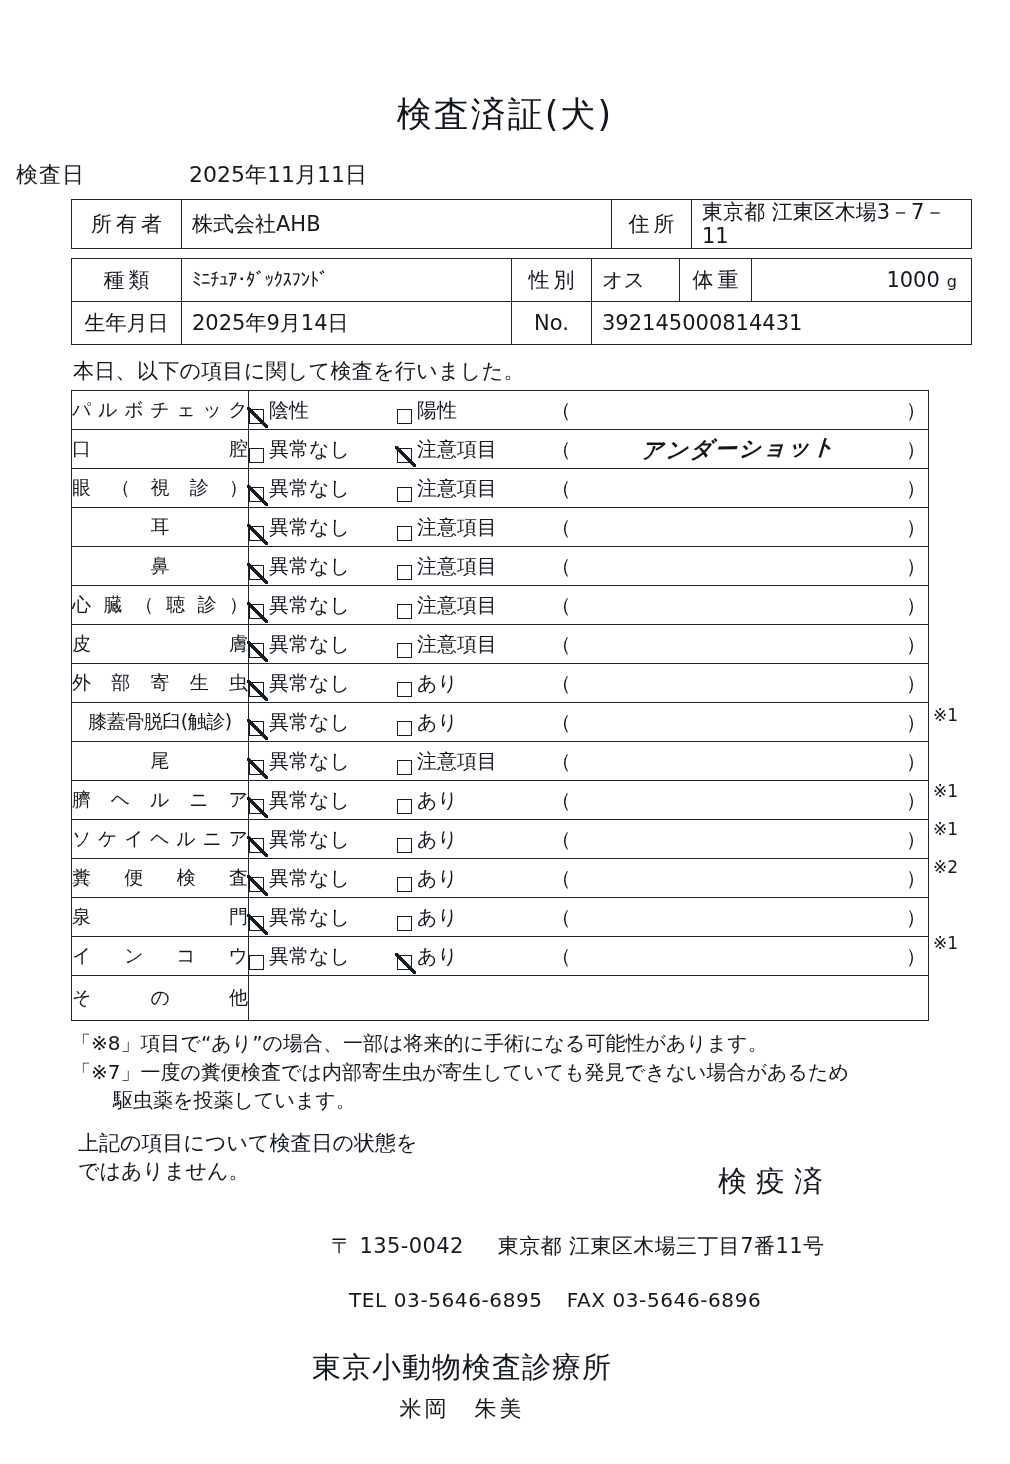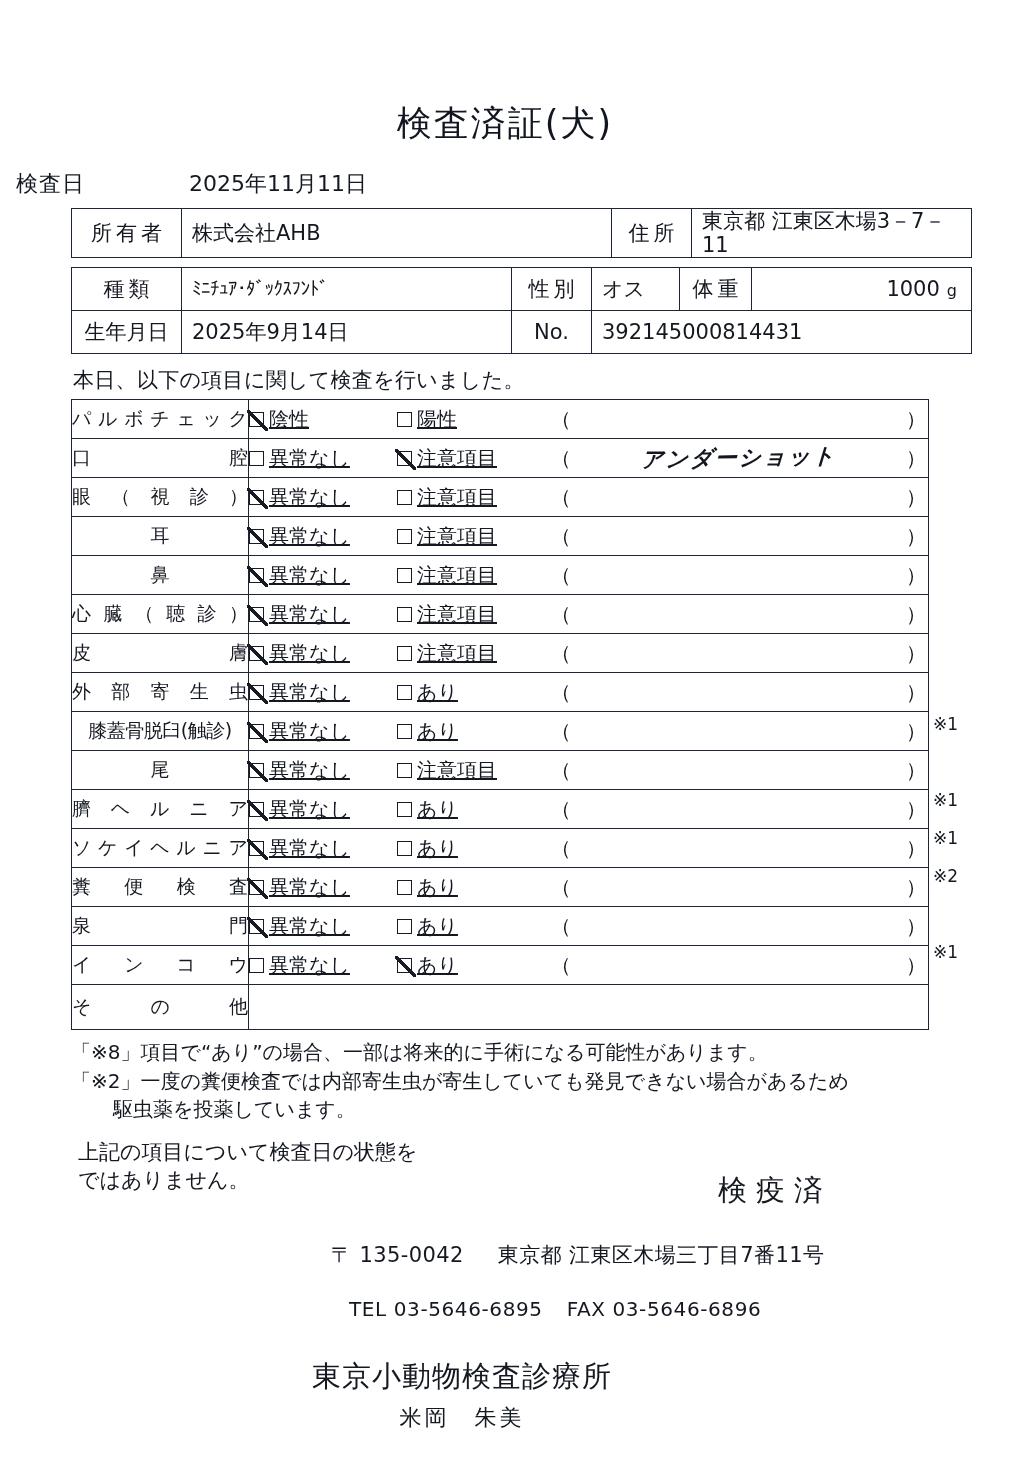--- a/index.html
+++ b/index.html
@@ -11,21 +11,21 @@
   body {
     width: 1010px;
     height: 1464px;
     position: relative;
     font-family: "DejaVu Sans", "Liberation Sans", sans-serif;
     color: #141820;
     -webkit-font-smoothing: antialiased;
   }
   .page {
     position: absolute;
-    left: 0; top: 12px;
+    left: 0; top: 3px;
     width: 1010px;
     height: 1132px;
     box-sizing: border-box;
     padding: 16px;
   }
 
   
   .doc-title {
     text-align: center;
     font-size: 35px;
@@ -129,23 +129,22 @@
     padding: 0 8px 0 4px;
     position: relative;
   }
   .opt-row {
     display: flex;
     align-items: center;
     width: 100%;
   }
   .opt {
     display: inline-flex;
-    align-items: center;
+    align-items: flex-end;
     white-space: nowrap;
-    text-decoration: underline;
   }
   .opt-a { width: 148px; }
   .opt-b { width: 152px; }
   .paren-open { margin-left: 2px; }
   .note-space {
     flex: 1 1 auto;
     text-align: center;
     position: relative;
   }
   .paren-close { margin-left: auto; padding-right: 2px; }
@@ -717,21 +716,21 @@
         <span class="aster" style="top: 315px;">※1</span>
         <span class="aster" style="top: 391px;">※1</span>
         <span class="aster" style="top: 429px;">※1</span>
         <span class="aster" style="top: 467px;">※2</span>
         <span class="aster" style="top: 543px;">※1</span>
       </div>
   </div>
 
   <div class="footnotes">
     <div>「※8」項目で“あり”の場合、一部は将来的に手術になる可能性があります。</div>
-    <div>「※2」一度の糞便検査では内部寄生虫が寄生していても発見できない場合があるため</div>
+    <div>「※7」一度の糞便検査では内部寄生虫が寄生していても発見できない場合があるため</div>
     <span class="fn-indent">駆虫薬を投薬しています。</span>
   </div>
 
   <div class="disclaim-wrap">
     <div class="disclaimer">
       <div>上記の項目について検査日の状態を</div>
       <div>ではありません。</div>
     </div>
     <div class="quarantine-stamp">検疫済</div>
   </div>

